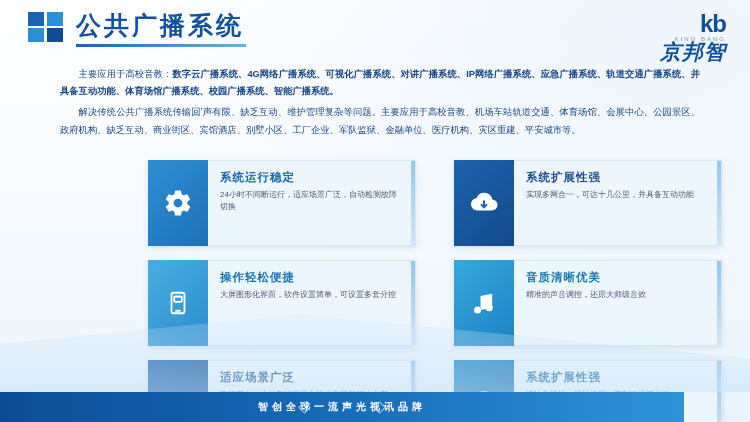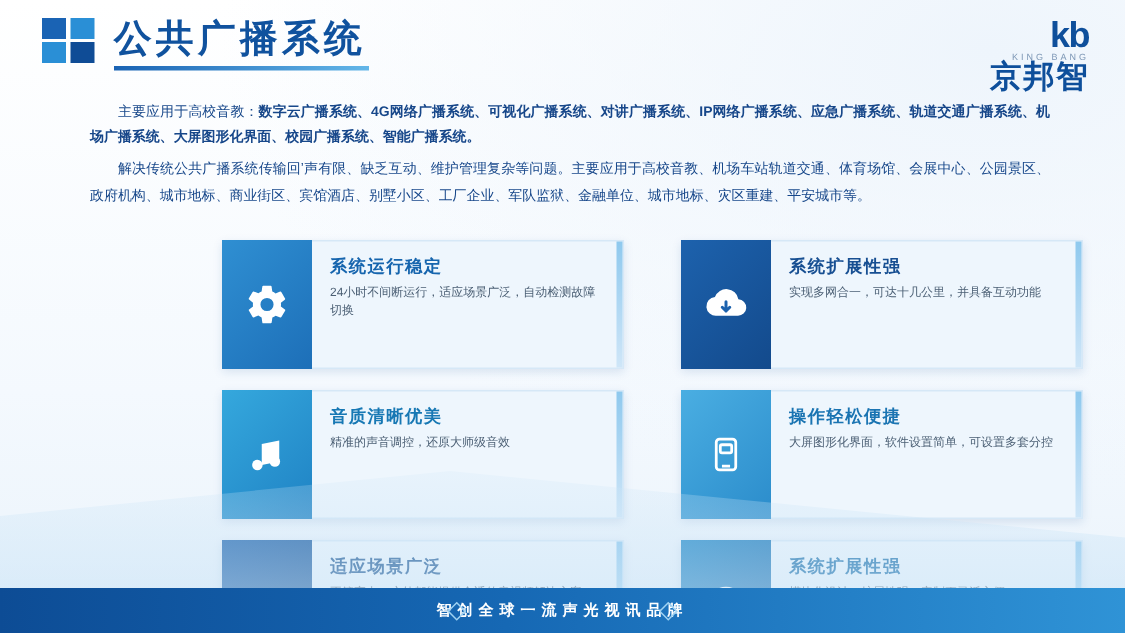--- a/index.html
+++ b/index.html
@@ -38,21 +38,21 @@
   }
   .logo{
     position:absolute;right:24px;top:12px;
     display:flex;align-items:flex-end;gap:5px;flex-direction:column;
   }
   .logo-mark{
     font-size:24px;font-weight:bold;color:#0e4f9b;letter-spacing:-1px;
     line-height:1;
   }
   .logo-cn{
-    font-size:21px;font-weight:bold;color:#0e4f9b;line-height:1;letter-spacing:1px;
+    font-size:21px;font-weight:bold;color:#0e4f9b;line-height:1;letter-spacing:1px;font-style:italic;
   }
   .logo-sub{
     position:absolute;right:24px;top:36px;
     font-size:6px;color:#7d97b5;letter-spacing:2px;text-align:right;
   }
   
   .intro{
     position:absolute;left:60px;top:66px;width:640px;
     font-size:9.3px;line-height:1.85;color:#17478a;
   }
@@ -97,21 +97,21 @@
   .v-cyan  .c-title{color:#1778b4;}
   .v-sky   .ic{background:linear-gradient(135deg,#4aaee2,#2b8ccb);}
   .v-sky   .c-title{color:#1a74b2;}
   .v-deep  .ic{background:linear-gradient(135deg,#1c63ae,#0f4b8e);}
   .v-deep  .c-title{color:#15508f;}
   .v-teal  .ic{background:linear-gradient(135deg,#1a86c7,#0f5fa4);}
   .v-teal  .c-title{color:#126a a8;color:#126aa8;}
   .ic svg{display:block;}
   
   .footer{
-    position:absolute;left:0;bottom:0;width:750px;height:30px;
+    position:absolute;left:0;bottom:0;width:684px;height:30px;
     background:linear-gradient(90deg,#0d4c95 0%,#1668b4 45%,#2f93d6 100%);
     display:flex;align-items:center;justify-content:center;
   }
   .footer-text{
     color:#ffffff;font-size:10px;font-weight:bold;letter-spacing:4px;
   }
   .footer-dot{
     position:absolute;left:300px;top:11px;width:7px;height:7px;
     border:1.5px solid #9fd2f2;transform:rotate(45deg);
   }
@@ -143,23 +143,23 @@
     <div class="hdr-rule"></div>
     <div class="logo">
       <span class="logo-mark">kb</span>
       <span class="logo-cn">京邦智</span>
     </div>
     <div class="logo-sub">KING BANG</div>
   </div>
 
   <div class="intro">
     <p class="ind">
-      <span>主要应用于高校音教：</span><b>数字云广播系统、4G网络广播系统、可视化广播系统、对讲广播系统、IP网络广播系统、应急广播系统、轨道交通广播系统、机场广播系统、大屏图形化界面、校园广播系统、智能广播系统。</b>
+      <span>主要应用于高校音教：</span><b>数字云广播系统、4G网络广播系统、可视化广播系统、对讲广播系统、IP网络广播系统、应急广播系统、轨道交通广播系统、并具备互动功能、体育场馆广播系统、校园广播系统、智能广播系统。</b>
     </p>
-    <p class="ind">解决传统公共广播系统传输回ʼ声有限、缺乏互动、维护管理复杂等问题。主要应用于高校音教、机场车站轨道交通、体育场馆、会展中心、公园景区、政府机构、城市地标、商业街区、宾馆酒店、别墅小区、工厂企业、军队监狱、金融单位、城市地标、灾区重建、平安城市等。</p>
+    <p class="ind">解决传统公共广播系统传输回ʼ声有限、缺乏互动、维护管理复杂等问题。主要应用于高校音教、机场车站轨道交通、体育场馆、会展中心、公园景区、政府机构、缺乏互动、商业街区、宾馆酒店、别墅小区、工厂企业、军队监狱、金融单位、医疗机构、灾区重建、平安城市等。</p>
   </div>
 
   <div class="cards">
 
     <div class="row">
       <div class="card v-blue">
         <div class="ic">
           <svg width="30" height="30" viewBox="0 0 24 24" fill="#fff">
             <path d="M19.4 13a7.6 7.6 0 0 0 .06-1 7.6 7.6 0 0 0-.06-1l2.1-1.6a.5.5 0 0 0 .12-.64l-2-3.46a.5.5 0 0 0-.6-.22l-2.47 1a7.3 7.3 0 0 0-1.73-1l-.38-2.63A.5.5 0 0 0 14 2h-4a.5.5 0 0 0-.49.42l-.38 2.63c-.62.25-1.2.59-1.73 1l-2.47-1a.5.5 0 0 0-.6.22l-2 3.46a.5.5 0 0 0 .12.64L4.54 11a7.6 7.6 0 0 0 0 2l-2.1 1.6a.5.5 0 0 0-.12.64l2 3.46c.12.21.37.3.6.22l2.47-1c.53.41 1.11.75 1.73 1l.38 2.63A.5.5 0 0 0 10 22h4a.5.5 0 0 0 .49-.42l.38-2.63c.62-.25 1.2-.59 1.73-1l2.47 1c.23.08.48-.01.6-.22l2-3.46a.5.5 0 0 0-.12-.64zM12 15.5A3.5 3.5 0 1 1 15.5 12 3.5 3.5 0 0 1 12 15.5z"></path>
           </svg>
@@ -178,45 +178,45 @@
           </svg>
         </div>
         <div class="body">
           <div class="c-title">系统扩展性强</div>
           <div class="c-desc">实现多网合一，可达十几公里，并具备互动功能</div>
         </div>
       </div>
     </div>
 
     <div class="row">
+      <div class="card v-sky">
+        <div class="ic">
+          <svg width="26" height="28" viewBox="0 0 24 24" fill="none" stroke="#fff" stroke-width="1.7">
+            <rect x="6" y="2.5" width="12" height="19" rx="2"></rect>
+            <line x1="9.5" y1="19.2" x2="14.5" y2="19.2"></line>
+            <rect x="8.5" y="6" width="7" height="5" rx="1"></rect>
+          </svg>
+        </div>
+        <div class="body">
+          <div class="c-title">操作轻松便捷</div>
+          <div class="c-desc">大屏图形化界面，软件设置简单，可设置多套分控</div>
+        </div>
+      </div>
+
       <div class="card v-cyan">
         <div class="ic">
           <svg width="28" height="28" viewBox="0 0 24 24" fill="#fff">
             <path d="M9 18V6l10-2v12"></path>
             <circle cx="6.5" cy="18" r="3"></circle>
             <circle cx="16.5" cy="16" r="3"></circle>
           </svg>
         </div>
         <div class="body">
           <div class="c-title">音质清晰优美</div>
           <div class="c-desc">精准的声音调控，还原大师级音效</div>
-        </div>
-      </div>
-
-      <div class="card v-sky">
-        <div class="ic">
-          <svg width="26" height="28" viewBox="0 0 24 24" fill="none" stroke="#fff" stroke-width="1.7">
-            <rect x="6" y="2.5" width="12" height="19" rx="2"></rect>
-            <line x1="9.5" y1="19.2" x2="14.5" y2="19.2"></line>
-            <rect x="8.5" y="6" width="7" height="5" rx="1"></rect>
-          </svg>
-        </div>
-        <div class="body">
-          <div class="c-title">操作轻松便捷</div>
-          <div class="c-desc">大屏图形化界面，软件设置简单，可设置多套分控</div>
         </div>
       </div>
     </div>
 
     <div class="row">
       <div class="card v-deep">
         <div class="ic">
           <svg width="30" height="26" viewBox="0 0 30 26" fill="#fff">
             <circle cx="8" cy="7" r="2.4"></circle>
               <circle cx="15" cy="5.5" r="2.4"></circle>

